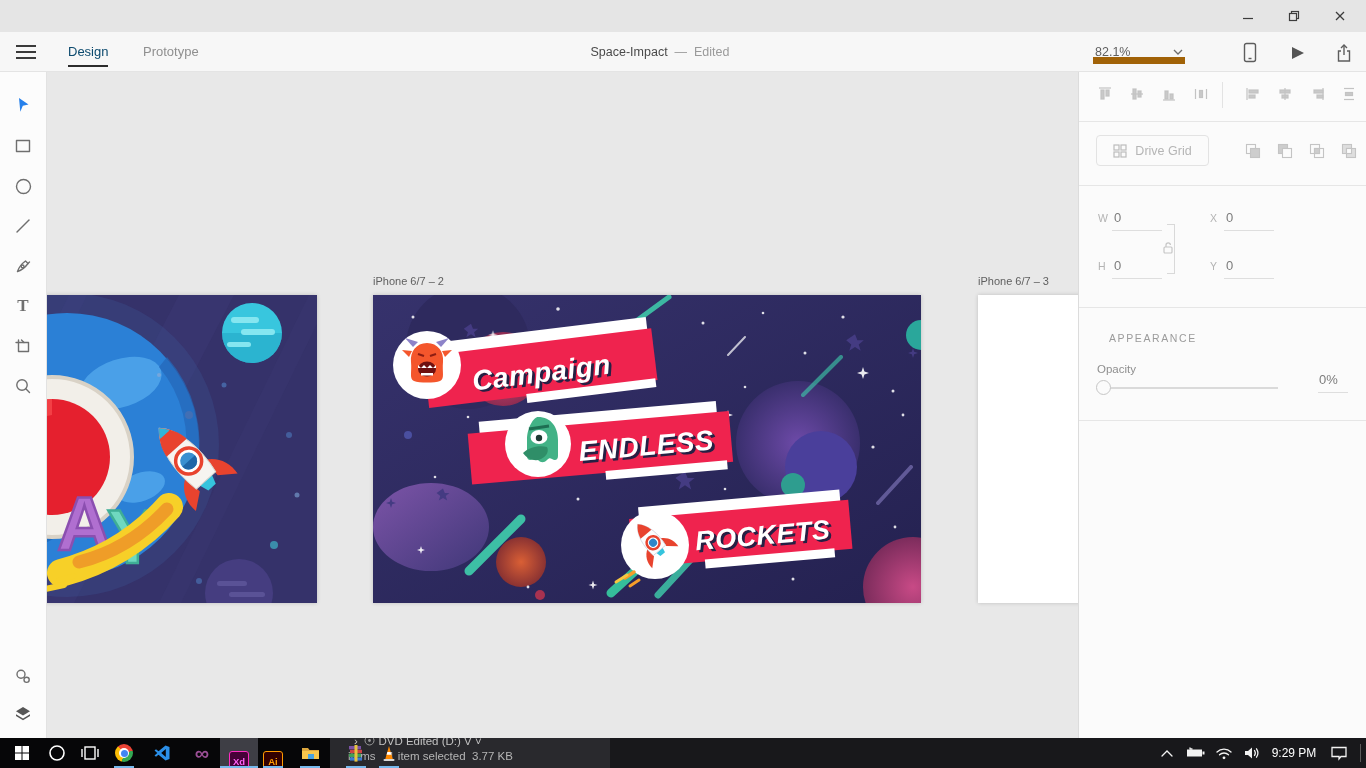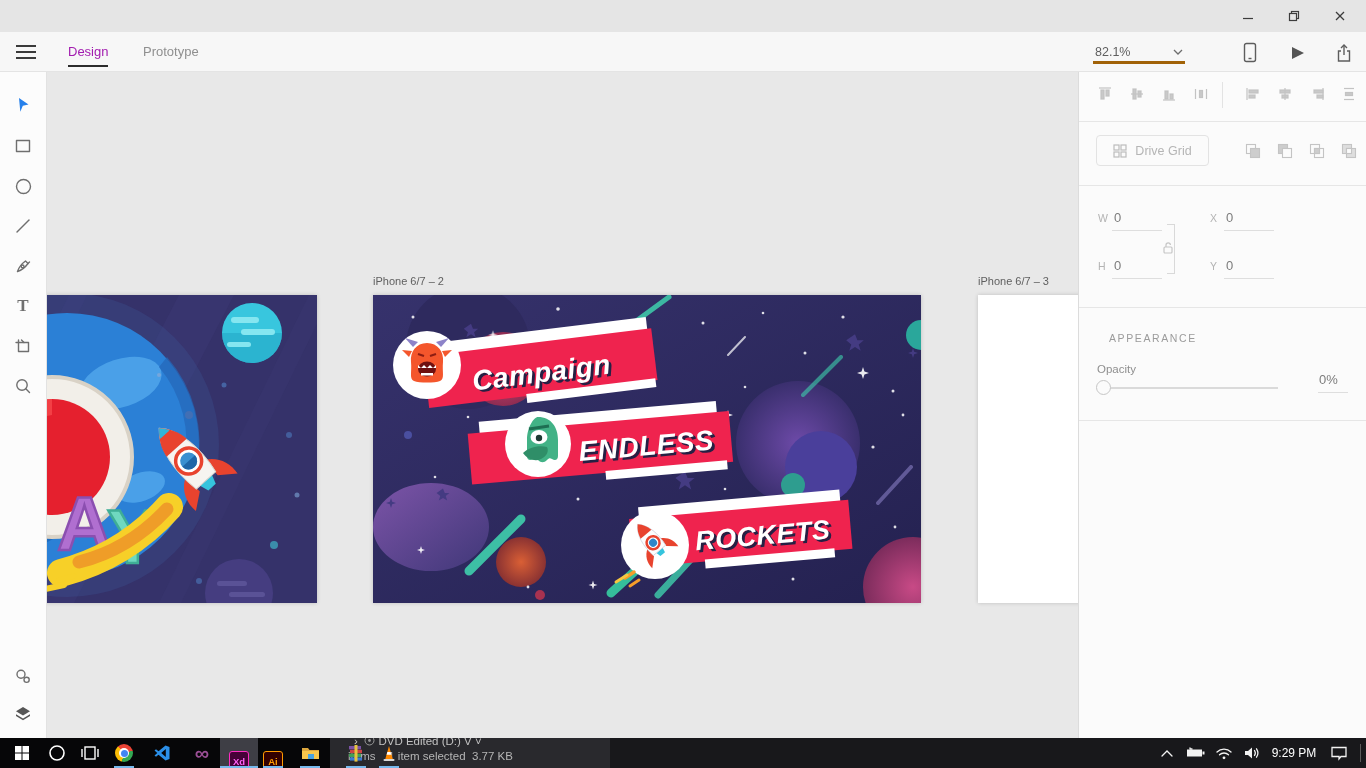--- a/index.html
+++ b/index.html
@@ -10,25 +10,25 @@
   
   .titlebar { position:absolute; top:0; left:0; width:1366px; height:32px; background:#e5e5e5; }
   .winctl { position:absolute; top:0; width:46px; height:32px; display:flex; align-items:center; justify-content:center; color:#444; }
   .winctl svg { stroke:#3c3c3c; stroke-width:1.2; fill:none; }
 
   
   .appbar { position:absolute; top:32px; left:0; width:1366px; height:40px; background:#f7f7f7; border-bottom:1px solid #e4e4e4; }
   .hamburger { position:absolute; left:16px; top:13px; width:20px; height:14px; display:flex; flex-direction:column; justify-content:space-between; }
   .hamburger i { display:block; height:2px; background:#3a3a3a; }
   .tab { position:absolute; top:0; height:40px; line-height:40px; font-size:13px; color:#8f8f8f; }
-  .tab.active { color:#a21caf; }
+  .tab.active { color:#0c4a6e; }
   .tab.active:after { content:""; position:absolute; left:0; right:0; bottom:5px; height:2px; background:#2c2c2c; }
   .doc-title { position:absolute; top:0; left:470px; width:380px; height:40px; line-height:40px; text-align:center; font-size:12.5px; color:#4a4a4a; white-space:nowrap; }
   .doc-title .sep, .doc-title .status { color:#9a9a9a; }
-  .zoomctl { position:absolute; left:1093px; top:10px; width:92px; height:22px; border-bottom:3px solid #a16207; font-size:12.5px; color:#5f5f5f; }
+  .zoomctl { position:absolute; left:1093px; top:10px; width:92px; height:22px; border-bottom:7px solid #a16207; font-size:12.5px; color:#5f5f5f; }
   .zoomctl .zval { position:absolute; left:2px; top:3px; }
   .zoomctl svg { position:absolute; right:2px; top:7px; }
   .appbtn { position:absolute; top:9px; width:24px; height:24px; display:flex; align-items:center; justify-content:center; }
 
   
   .toolrail { position:absolute; top:72px; left:0; width:47px; height:666px; background:#fcfcfc; border-right:1px solid #e2e2e2; }
   .tool { position:absolute; left:12px; width:22px; height:22px; display:flex; align-items:center; justify-content:center; }
   .tool svg { stroke:#6f6f6f; stroke-width:1.4; fill:none; stroke-linecap:round; stroke-linejoin:round; }
   .tool .tglyph { font-size:17px; font-weight:bold; color:#6f6f6f; font-family:"Liberation Serif", serif; }
 
@@ -102,20 +102,21 @@
 </div>
 
 <div class="appbar">
   <div class="hamburger">
       <i></i>
       <i></i>
       <i></i>
     </div>
   <div class="tab active" style="left:68px">Design</div>
   <div class="tab" style="left:143px">Prototype</div>
+  <div class="doc-title"><span>Space-Impact</span>&nbsp;&nbsp;<span class="sep">—</span>&nbsp;&nbsp;<span class="status">Edited</span></div>
   <div class="zoomctl">
     <span class="zval">82.1%</span>
     <svg width="10" height="7">
         <path d="M1 1 L5 5 L9 1" stroke="#6d6d6d" fill="none" stroke-width="1.3"></path>
       </svg>
   </div>
   <div class="appbtn" style="left:1238px">
     <svg width="16" height="22">
         <rect x="2.5" y="1.5" width="11" height="18" rx="2" stroke="#5d5d5d" fill="none" stroke-width="1.4"></rect>
         <line x1="6.5" y1="16.5" x2="9.5" y2="16.5" stroke="#5d5d5d" stroke-width="1.4"></line>

